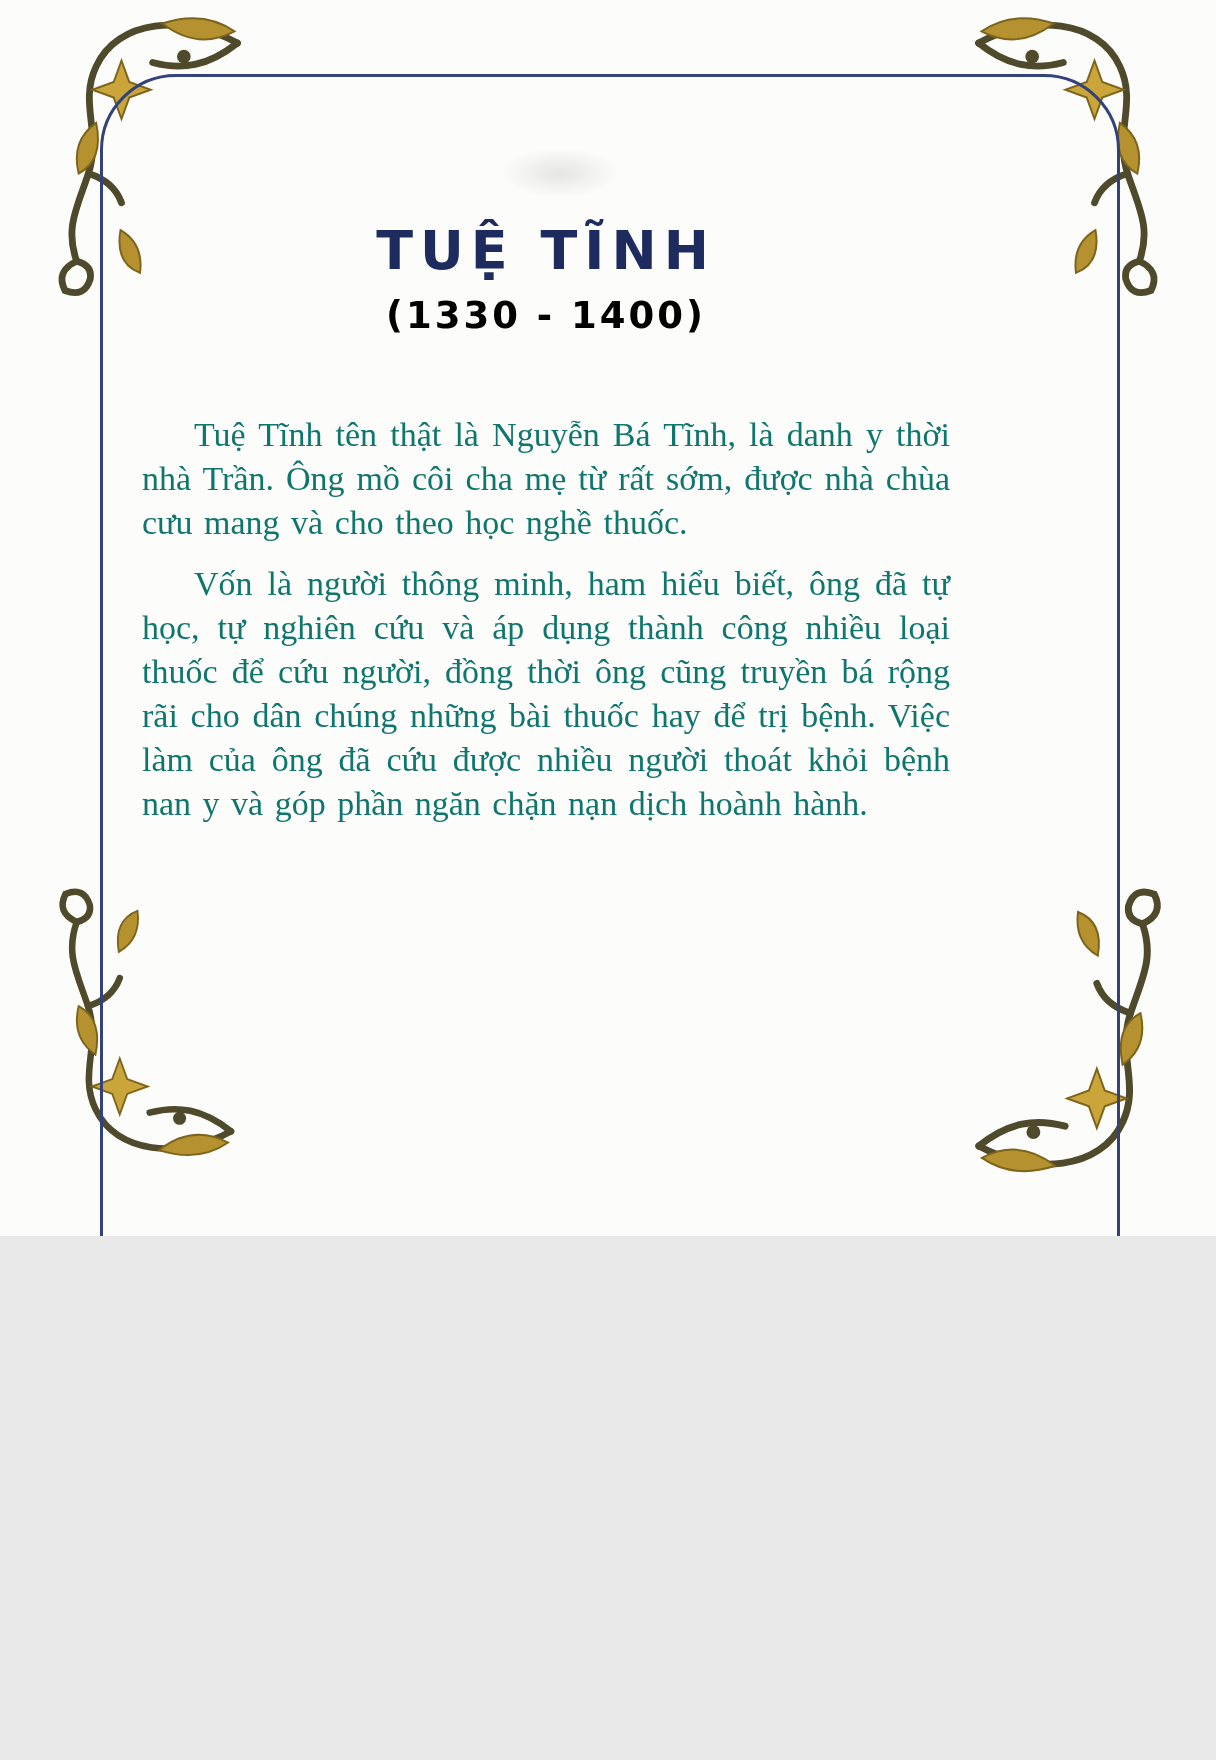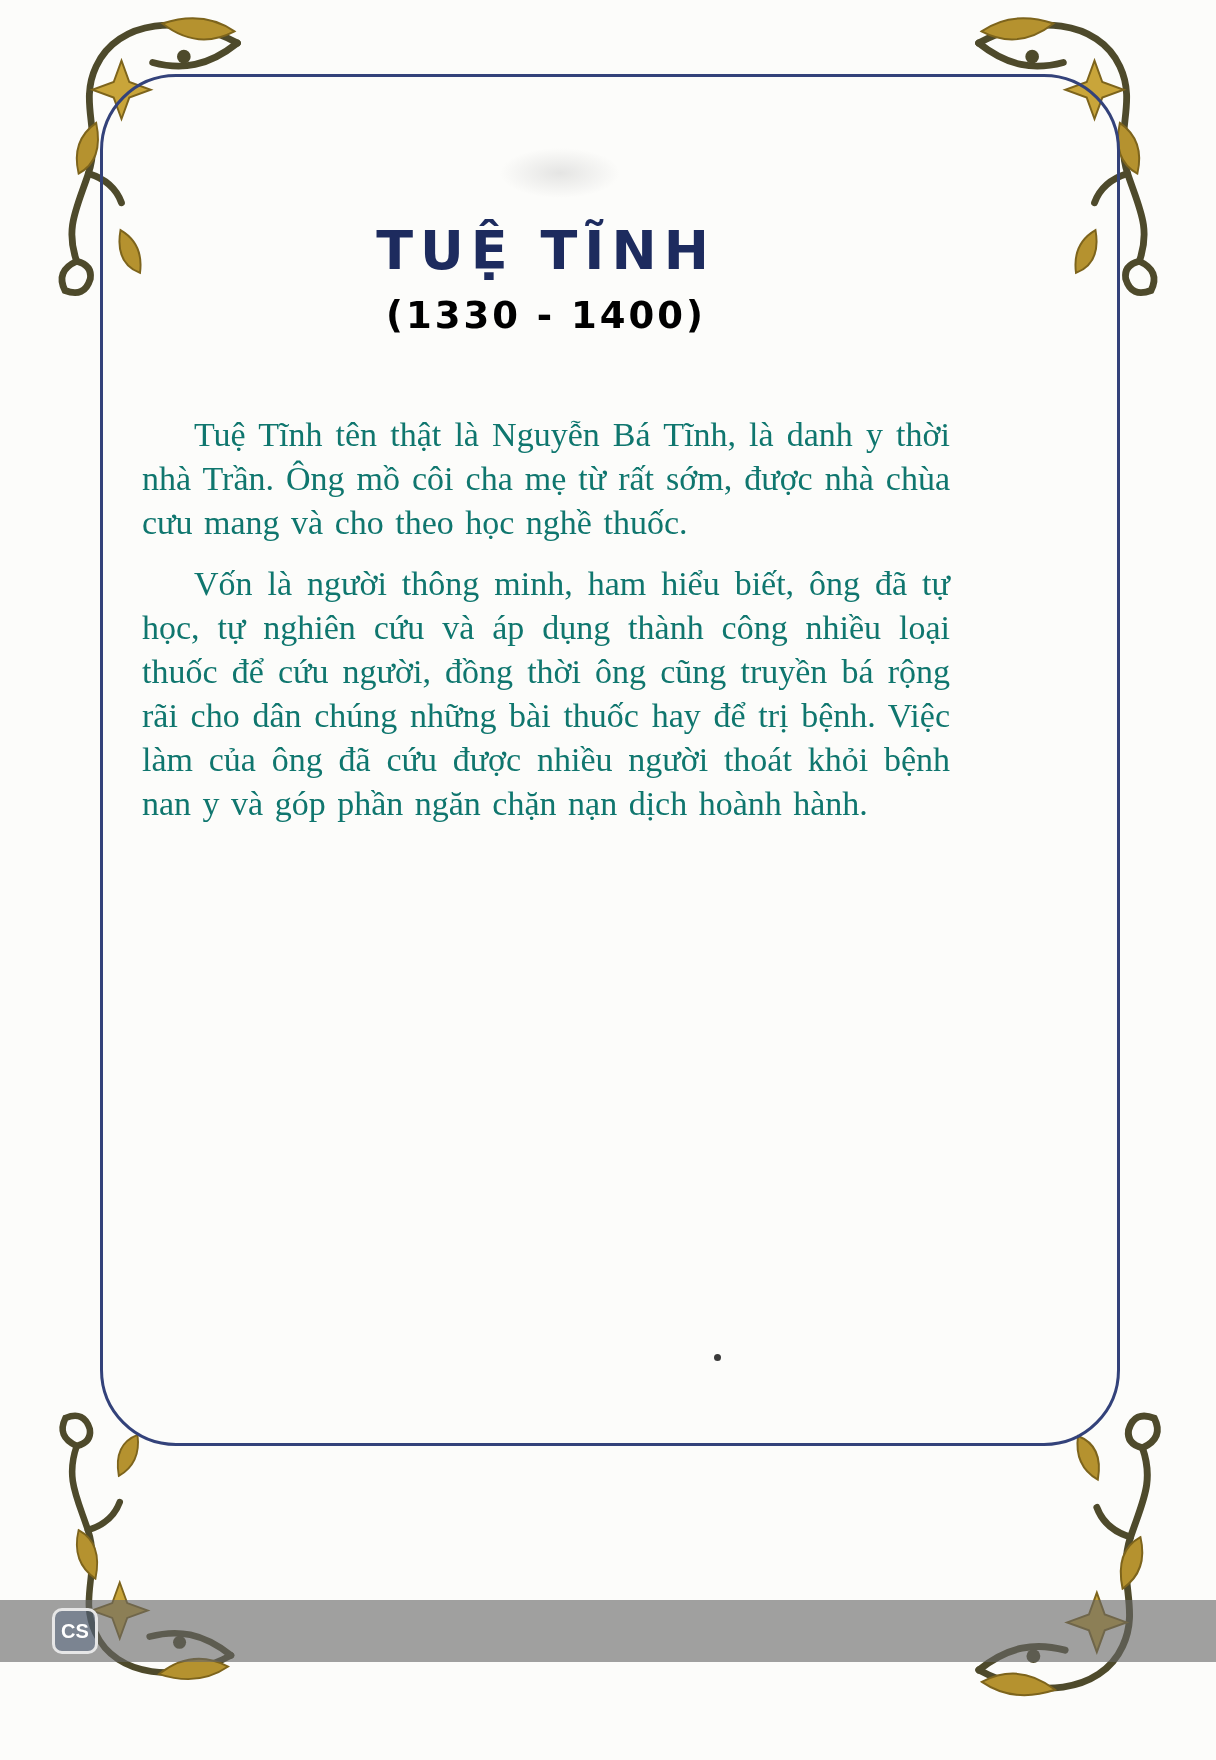--- a/index.html
+++ b/index.html
@@ -1,17 +1,17 @@
 <!DOCTYPE html>
 <html><head>
 <meta charset="utf-8">
 <style>
   html,body { margin:0; padding:0; background:#e9e9e9; }
   .canvas {
-    position:relative; width:1216px; height:1760px; margin:0 auto;
+    position:relative; width:1216px; height:1236px; margin:0 auto;
     background:#fcfcfa; overflow:hidden;
     font-family:"Liberation Serif", serif;
   }
 
   
   .ornament { position:absolute; z-index:1; }
   .ornament svg { display:block; width:100%; height:100%; }
   .orn-tl { left:26px;  top:6px;    width:228px; height:302px; }
   .orn-tr { right:26px; top:6px;    width:228px; height:302px; transform:scaleX(-1); }
   .orn-bl { left:30px;  bottom:48px; width:215px; height:332px; transform:scaleY(-1); }

